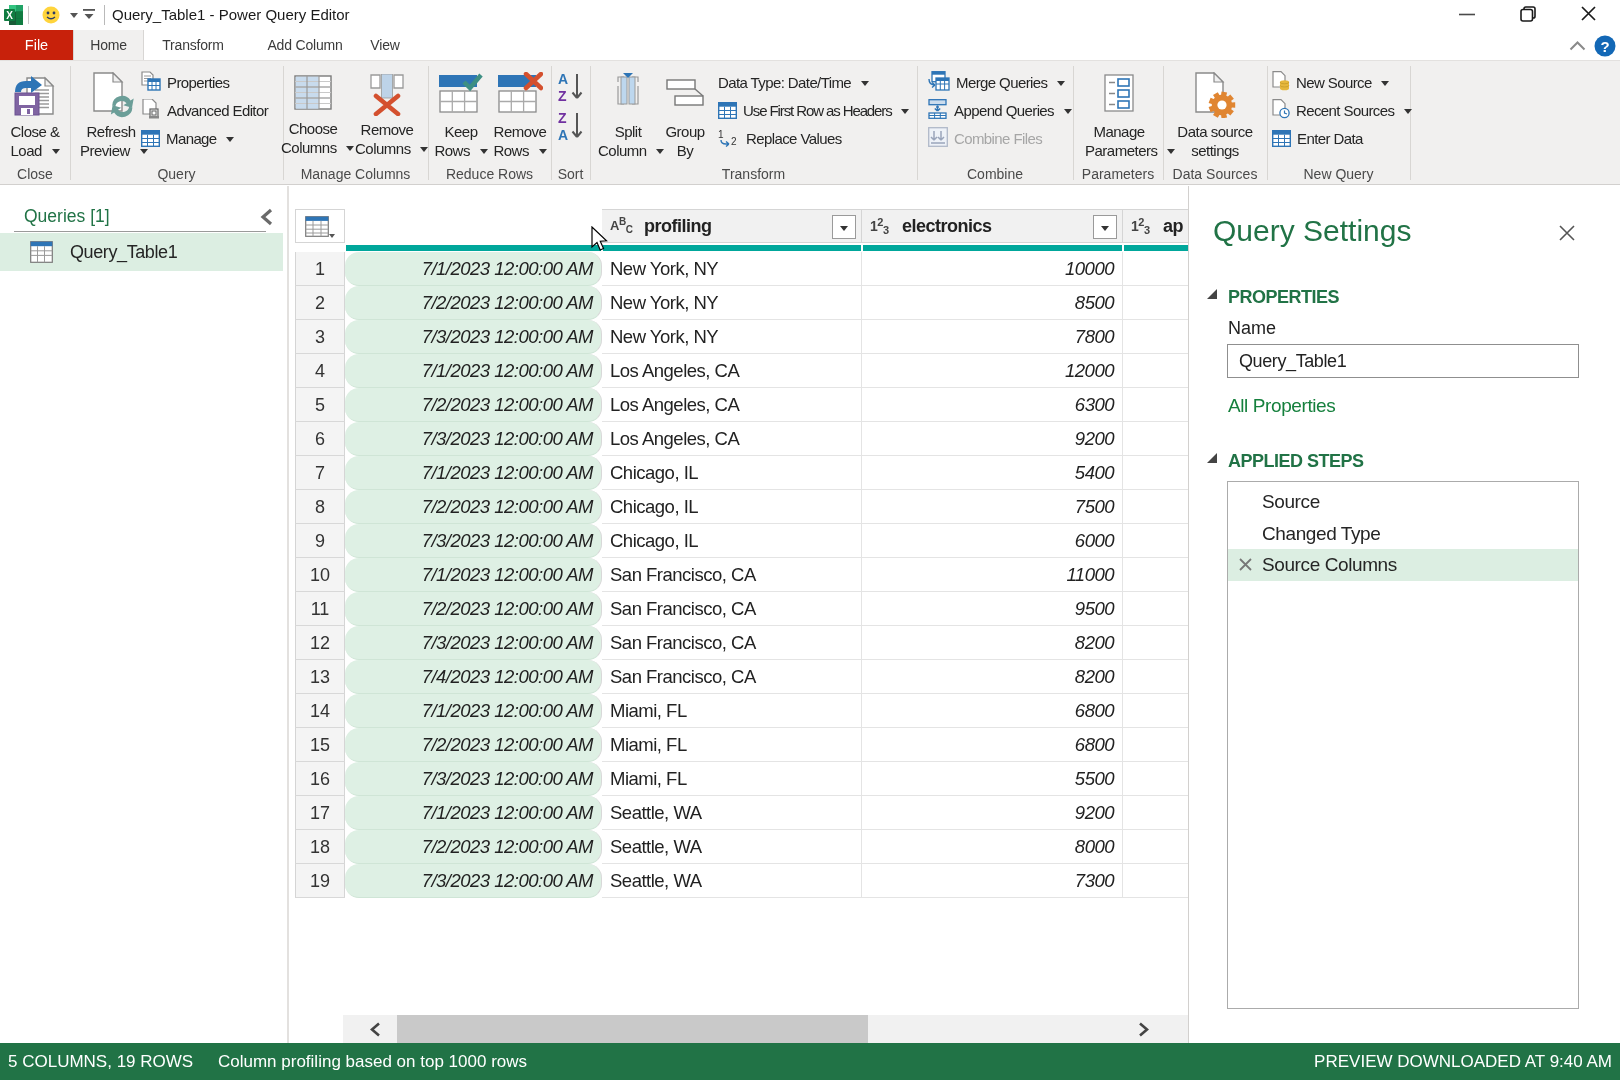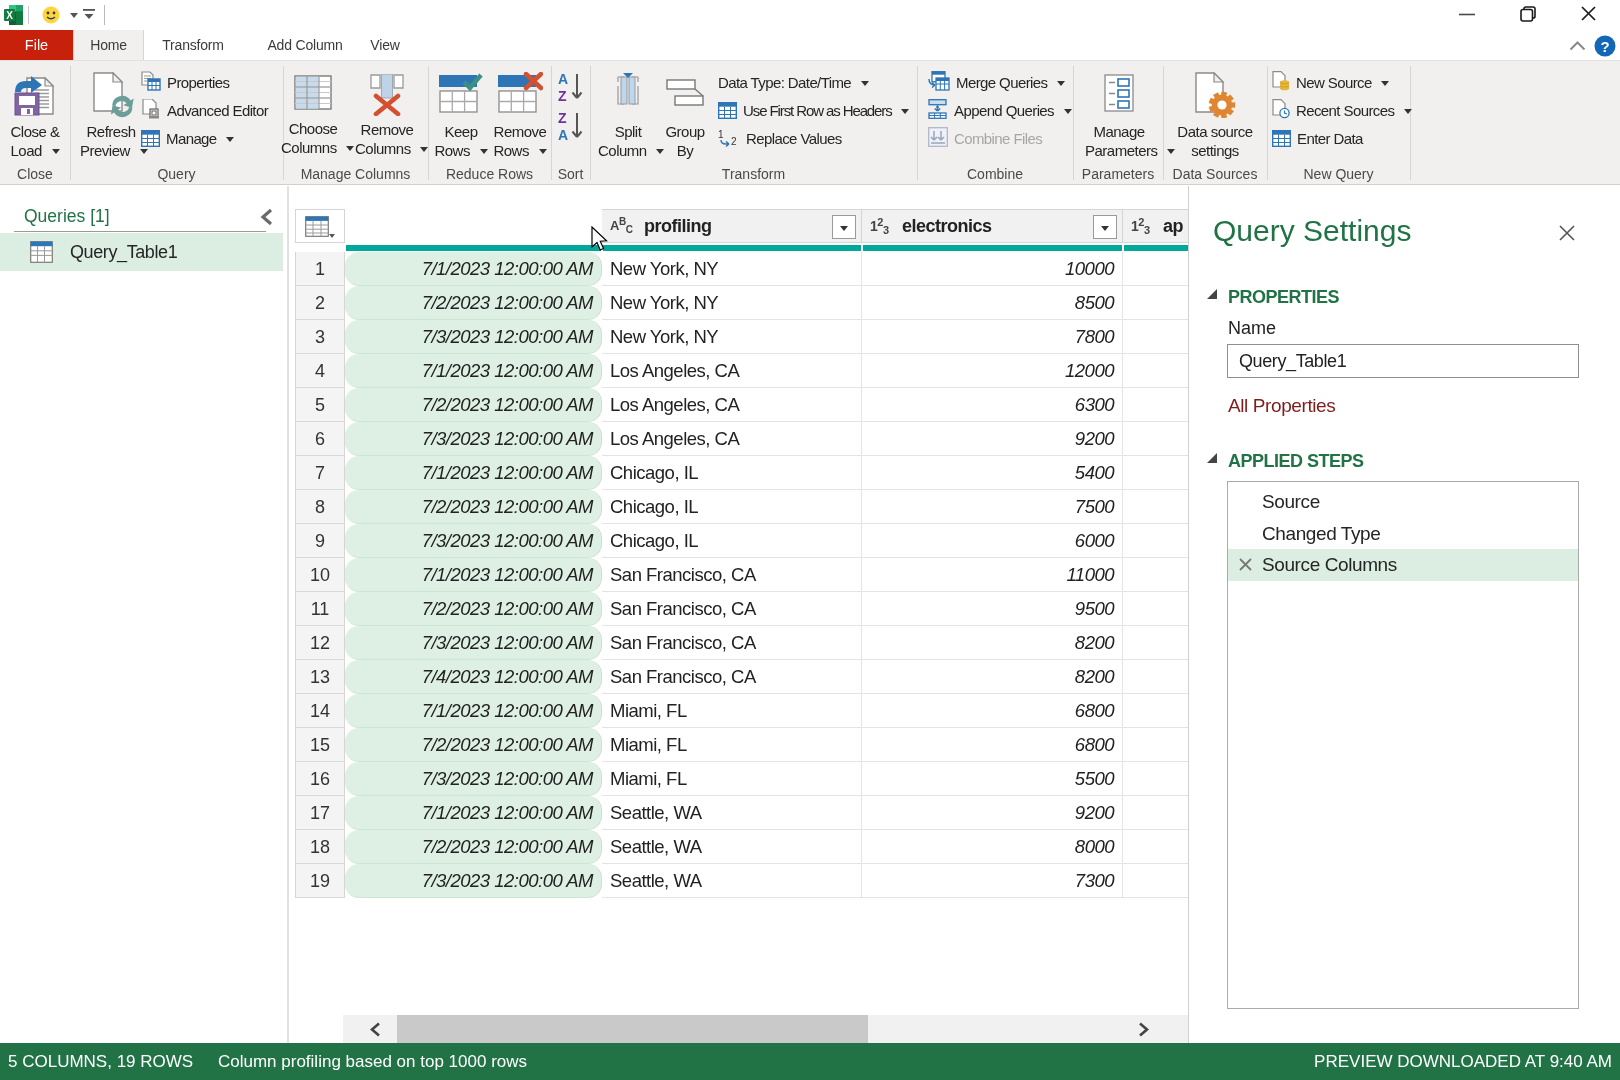--- a/index.html
+++ b/index.html
@@ -49,21 +49,21 @@
 
 
 #hscroll { left:343px; top:1015px; width:845px; height:28px; background:#f1f1f1; }
 #hthumb { left:397px; top:1015px; width:471px; height:28px; background:#c9c9c9; }
 
 
 #rightpanel { left:1188px; top:186px; width:432px; height:857px; background:#fff; border-left:1px solid #d2d0ce; }
 #qsTitle { left:1213px; top:214px; font-size:30px; color:#217346; }
 .sech { font-size:18px; font-weight:bold; color:#217346; letter-spacing:-0.5px; }
 #nameInput { left:1227px; top:344px; width:352px; height:34px; border:1px solid #8f8f8f; background:#fff; font-size:18px; letter-spacing:-0.4px; color:#222; line-height:32px; padding-left:11px; }
-#allprops { left:1228px; top:395px; font-size:19px; letter-spacing:-0.4px; color:#7f1d1d; }
+#allprops { left:1228px; top:395px; font-size:19px; letter-spacing:-0.4px; color:#15803d; }
 #stepsBox { left:1227px; top:481px; width:352px; height:528px; border:1px solid #ababab; background:#fff; }
 .step { position:absolute; left:1228px; width:350px; height:32px; line-height:32px; font-size:19px; letter-spacing:-0.4px; color:#252525; padding-left:34px; }
 #stepSel { left:1228px; top:549px; width:350px; height:32px; background:#dceee2; }
 
 
 #statusbar { left:0; top:1043px; width:1620px; height:37px; background:#217346; color:#fff; font-size:17px; }
 #statusbar div { position:absolute; top:0; height:37px; line-height:37px; }
 </style>
 </head>
 <body>
@@ -85,20 +85,21 @@
     <circle cx="6" cy="7" r="1.4" fill="#2b3a67"></circle>
     <circle cx="12" cy="7" r="1.4" fill="#2b3a67"></circle>
     <path d="M5 11 Q9 14.5 13 11" stroke="#2b3a67" stroke-width="1.3" fill="none"></path>
   </svg>
   <span class="caret abs" style="left:64px;top:13px;border-top-color:#555"></span>
   <svg class="abs" style="left:82px;top:9px" width="14" height="12" viewBox="0 0 14 12">
     <rect x="1" y="0" width="12" height="1.8" fill="#555"></rect>
     <path d="M2.5 5 L11.5 5 L7 10 Z" fill="#555"></path>
   </svg>
   <div class="abs" style="left:104px;top:5px;width:1px;height:20px;background:#b9b9b9"></div>
+  <div class="abs" id="titletext">Query_Table1 - Power Query Editor</div>
   <svg class="abs" style="left:1459px;top:13px" width="16" height="3" viewBox="0 0 16 3">
       <rect width="16" height="1.6" y="0.7" fill="#4a4a4a"></rect>
     </svg>
   <svg class="abs" style="left:1520px;top:6px" width="16" height="16" viewBox="0 0 16 16">
     <rect x="1" y="3.5" width="11.5" height="11.5" rx="2" fill="none" stroke="#1a1a1a" stroke-width="1.6"></rect>
     <path d="M4 3.5 L4 2.8 Q4 1 5.8 1 L13.2 1 Q15 1 15 2.8 L15 10.2 Q15 12 13.2 12 L12.5 12" fill="none" stroke="#1a1a1a" stroke-width="1.6"></path>
   </svg>
   <svg class="abs" style="left:1581px;top:6px" width="15" height="15" viewBox="0 0 15 15">
     <path d="M1 1 L14 14 M14 1 L1 14" stroke="#1a1a1a" stroke-width="1.7"></path>
   </svg>

